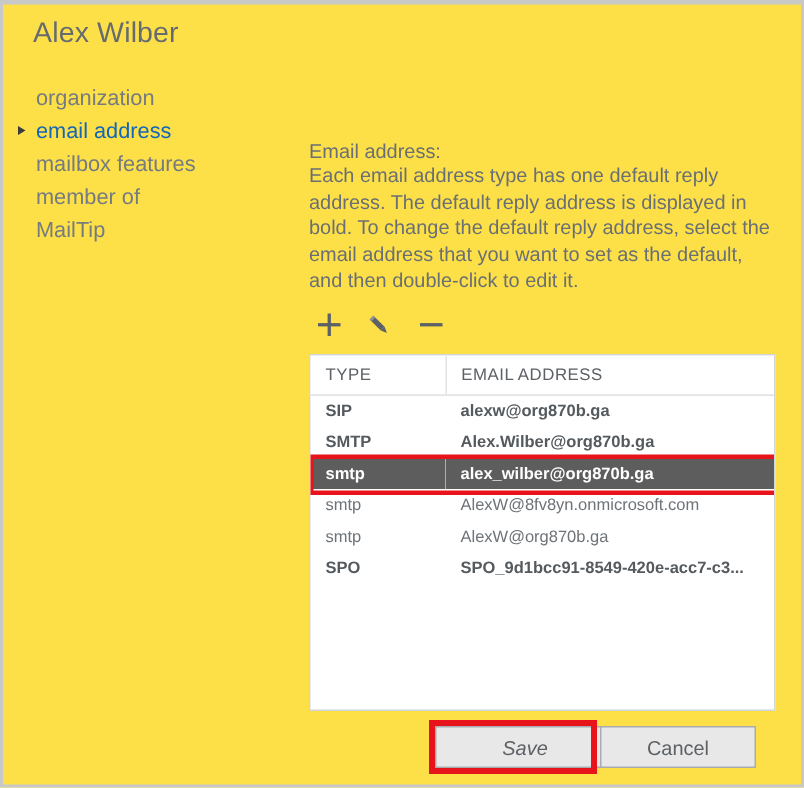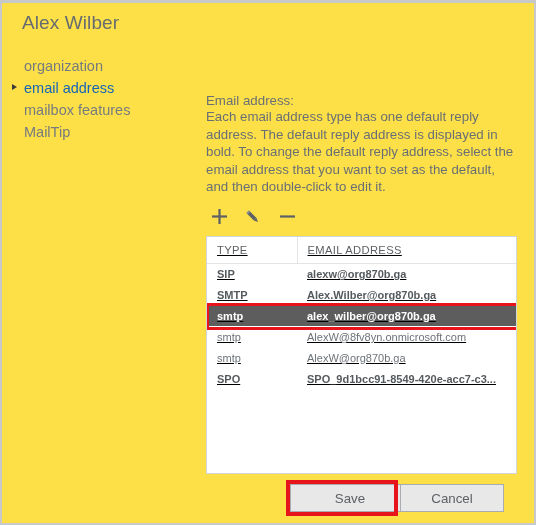--- a/index.html
+++ b/index.html
@@ -95,21 +95,20 @@
     height: 238px;
     border: 1px solid #d2d5d7;
     background: #ffffff;
     position: relative;
     overflow: hidden;
   }
   table.grid {
     width: 100%;
     border-collapse: collapse;
     table-layout: fixed;
-    text-decoration: underline;
   }
   table.grid th {
     text-align: left;
     font-size: 11.2px;
     font-weight: 400;
     color: #5d6165;
     letter-spacing: 0.35px;
     padding: 7px 0 7px 10px;
     border-bottom: 1px solid #e2e4e6;
     background: #ffffff;
@@ -153,41 +152,42 @@
     background: #e8e8e8;
     border: 1px solid #a8acb0;
     font-size: 13.3px;
     color: #5d6165;
     font-family: "Liberation Sans", sans-serif;
     cursor: pointer;
     display: flex;
     align-items: center;
     justify-content: center;
   }
-  #save-button  { left: 84px; width: 120px; }
+  #save-button  { left: 84px; width: 120px; font-style: italic; }
   #cancel-button{ left: 194px; width: 104px; }
   #save-highlight {
     position: absolute;
     left: 80px; top: -4px;
     width: 112px; height: 36px;
     border: 4px solid #e8141b;
     pointer-events: none;
   }
 </style>
 </head>
 <body>
 
 <div id="window">
 
   <div id="page-title">Alex Wilber</div>
 
   <div id="sidebar">
       <div class="nav-item"><span>organization</span></div>
       <div class="nav-item active"><span class="nav-arrow"></span><span>email address</span></div>
       <div class="nav-item"><span>mailbox features</span></div>
+      <div class="nav-item"><span>member of</span></div>
       <div class="nav-item"><span>MailTip</span></div>
     </div>
 
   <div id="main">
 
     <div id="email-label">Email address:</div>
 
     <div id="intro-text">Each email address type has one default reply address. The default reply address is displayed in bold. To change the default reply address, select the email address that you want to set as the default, and then double-click to edit it.</div>
 
     <div id="toolbar">

